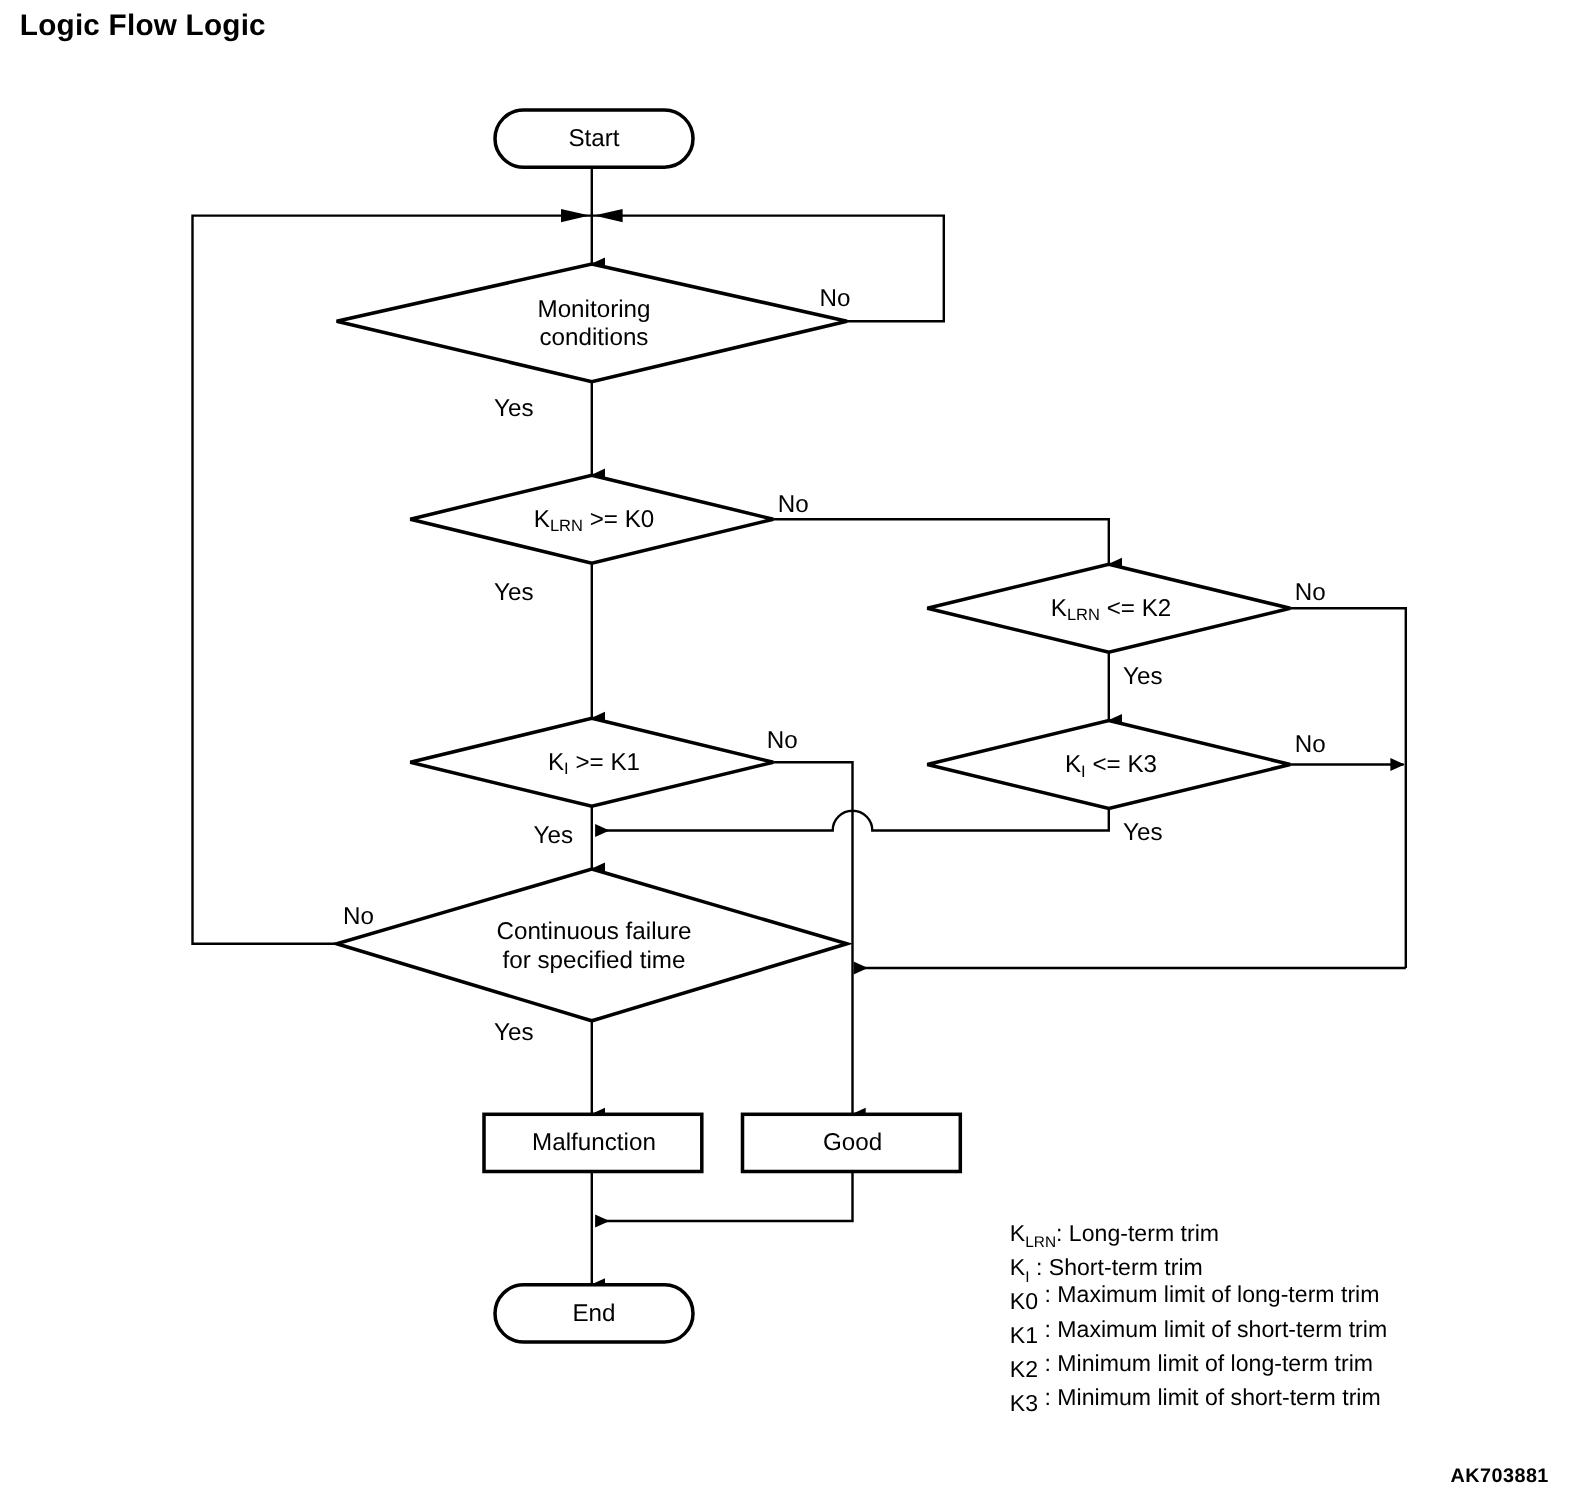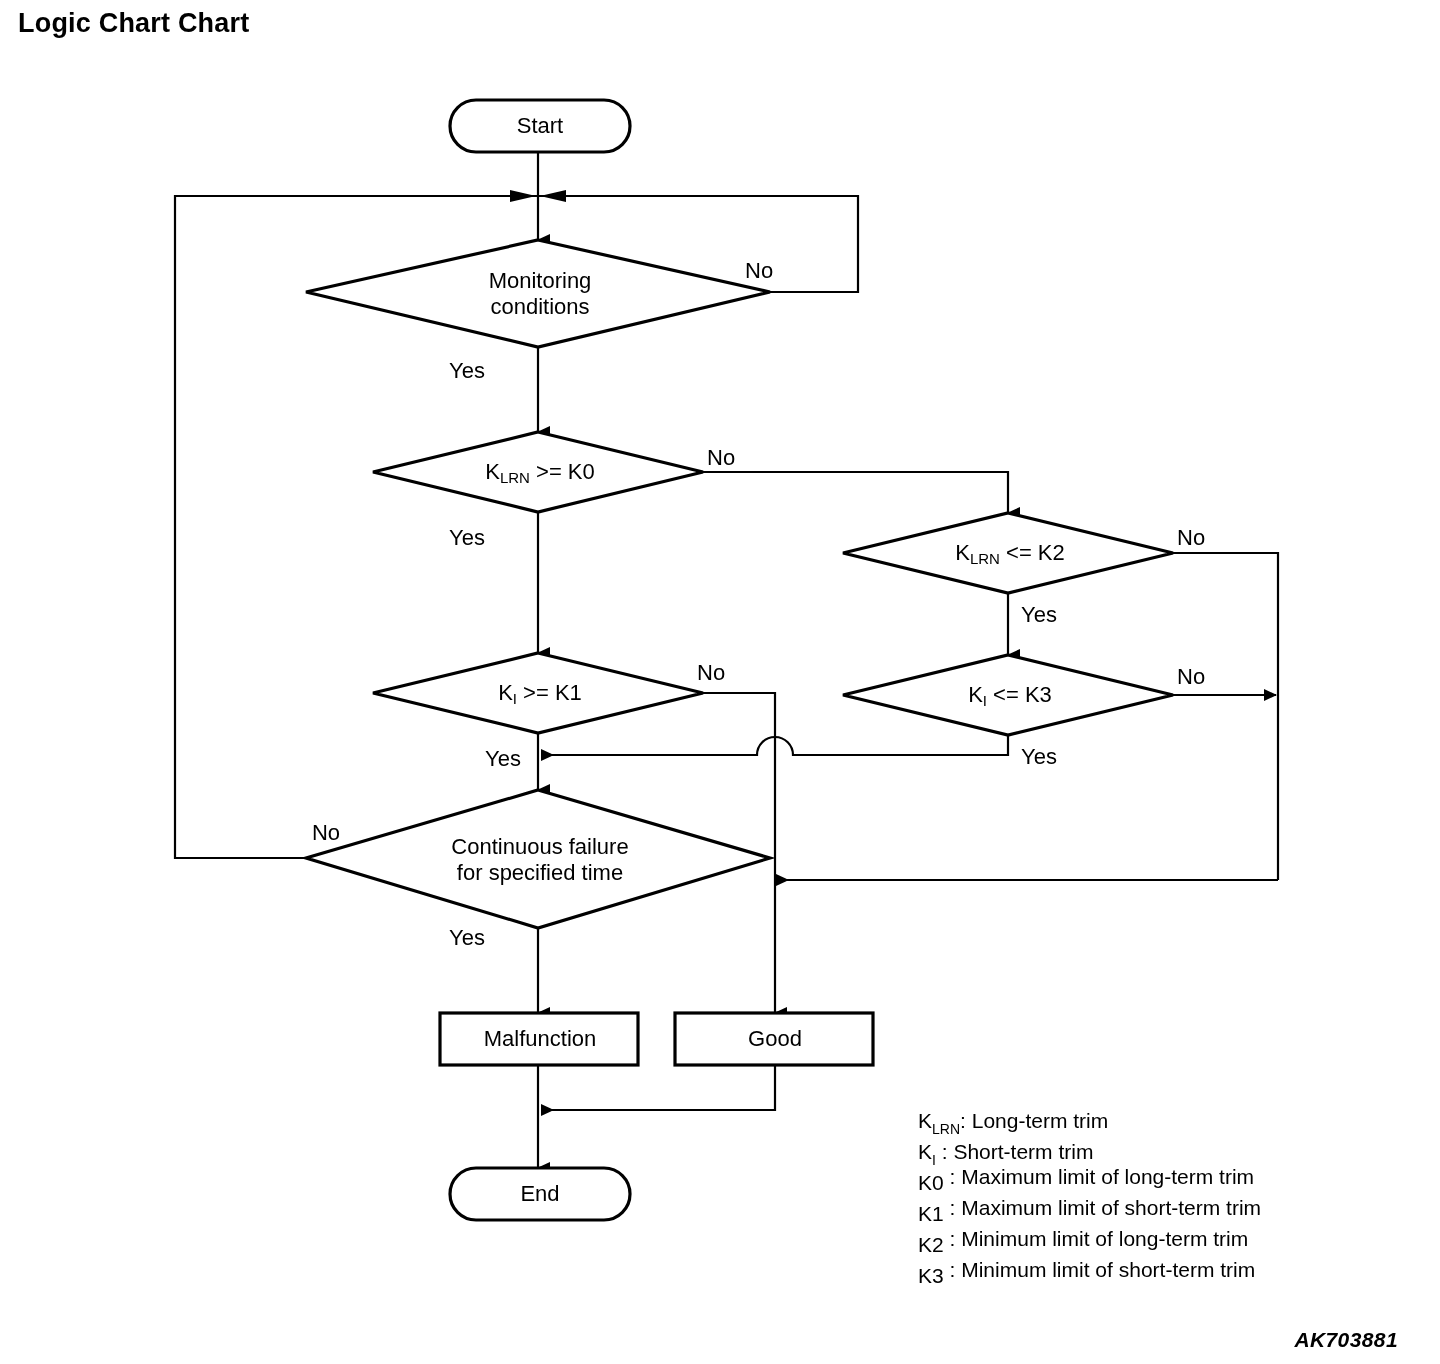--- a/index.html
+++ b/index.html
@@ -24,26 +24,25 @@
     letter-spacing: 0.2px;
     color: #000;
   }
   #chart-svg {
     position: absolute;
     left: 0;
     top: 0;
   }
   #figure-code {
     position: absolute;
-    right: 42px;
+    right: 32px;
     bottom: 12px;
-    font-size: 21px;
+    font-size: 18px;
     font-weight: bold;
     letter-spacing: 0.4px;
-    font-style: italic;
   }
   .node-shape {
     fill: #ffffff;
     stroke: #000000;
     stroke-width: 3.2;
   }
   .node-label {
     font-family: "Liberation Sans", sans-serif;
     font-size: 22px;
     fill: #000000;
@@ -68,21 +67,21 @@
     font-size: 21px;
     fill: #000000;
   }
   .legend-sub {
     font-size: 14px;
   }
 </style>
 </head>
 <body>
 
-<div id="page-title">Logic Chart Chart</div>
+<div id="page-title">Logic Flow Logic</div>
 
 <svg id="chart-svg" width="1440" height="1364" viewBox="0 0 1440 1364" xmlns="http://www.w3.org/2000/svg">
 
   <defs>
     <marker id="arrowDown" markerWidth="14" markerHeight="14" refX="7" refY="12" orient="auto" markerUnits="userSpaceOnUse">
       <path d="M1,0 L13,0 L7,13 Z" fill="#000"></path>
     </marker>
     <marker id="arrowLeftM" markerWidth="14" markerHeight="14" refX="12" refY="7" orient="auto" markerUnits="userSpaceOnUse">
       <path d="M13,1 L13,13 L0,7 Z" fill="#000"></path>
     </marker>

